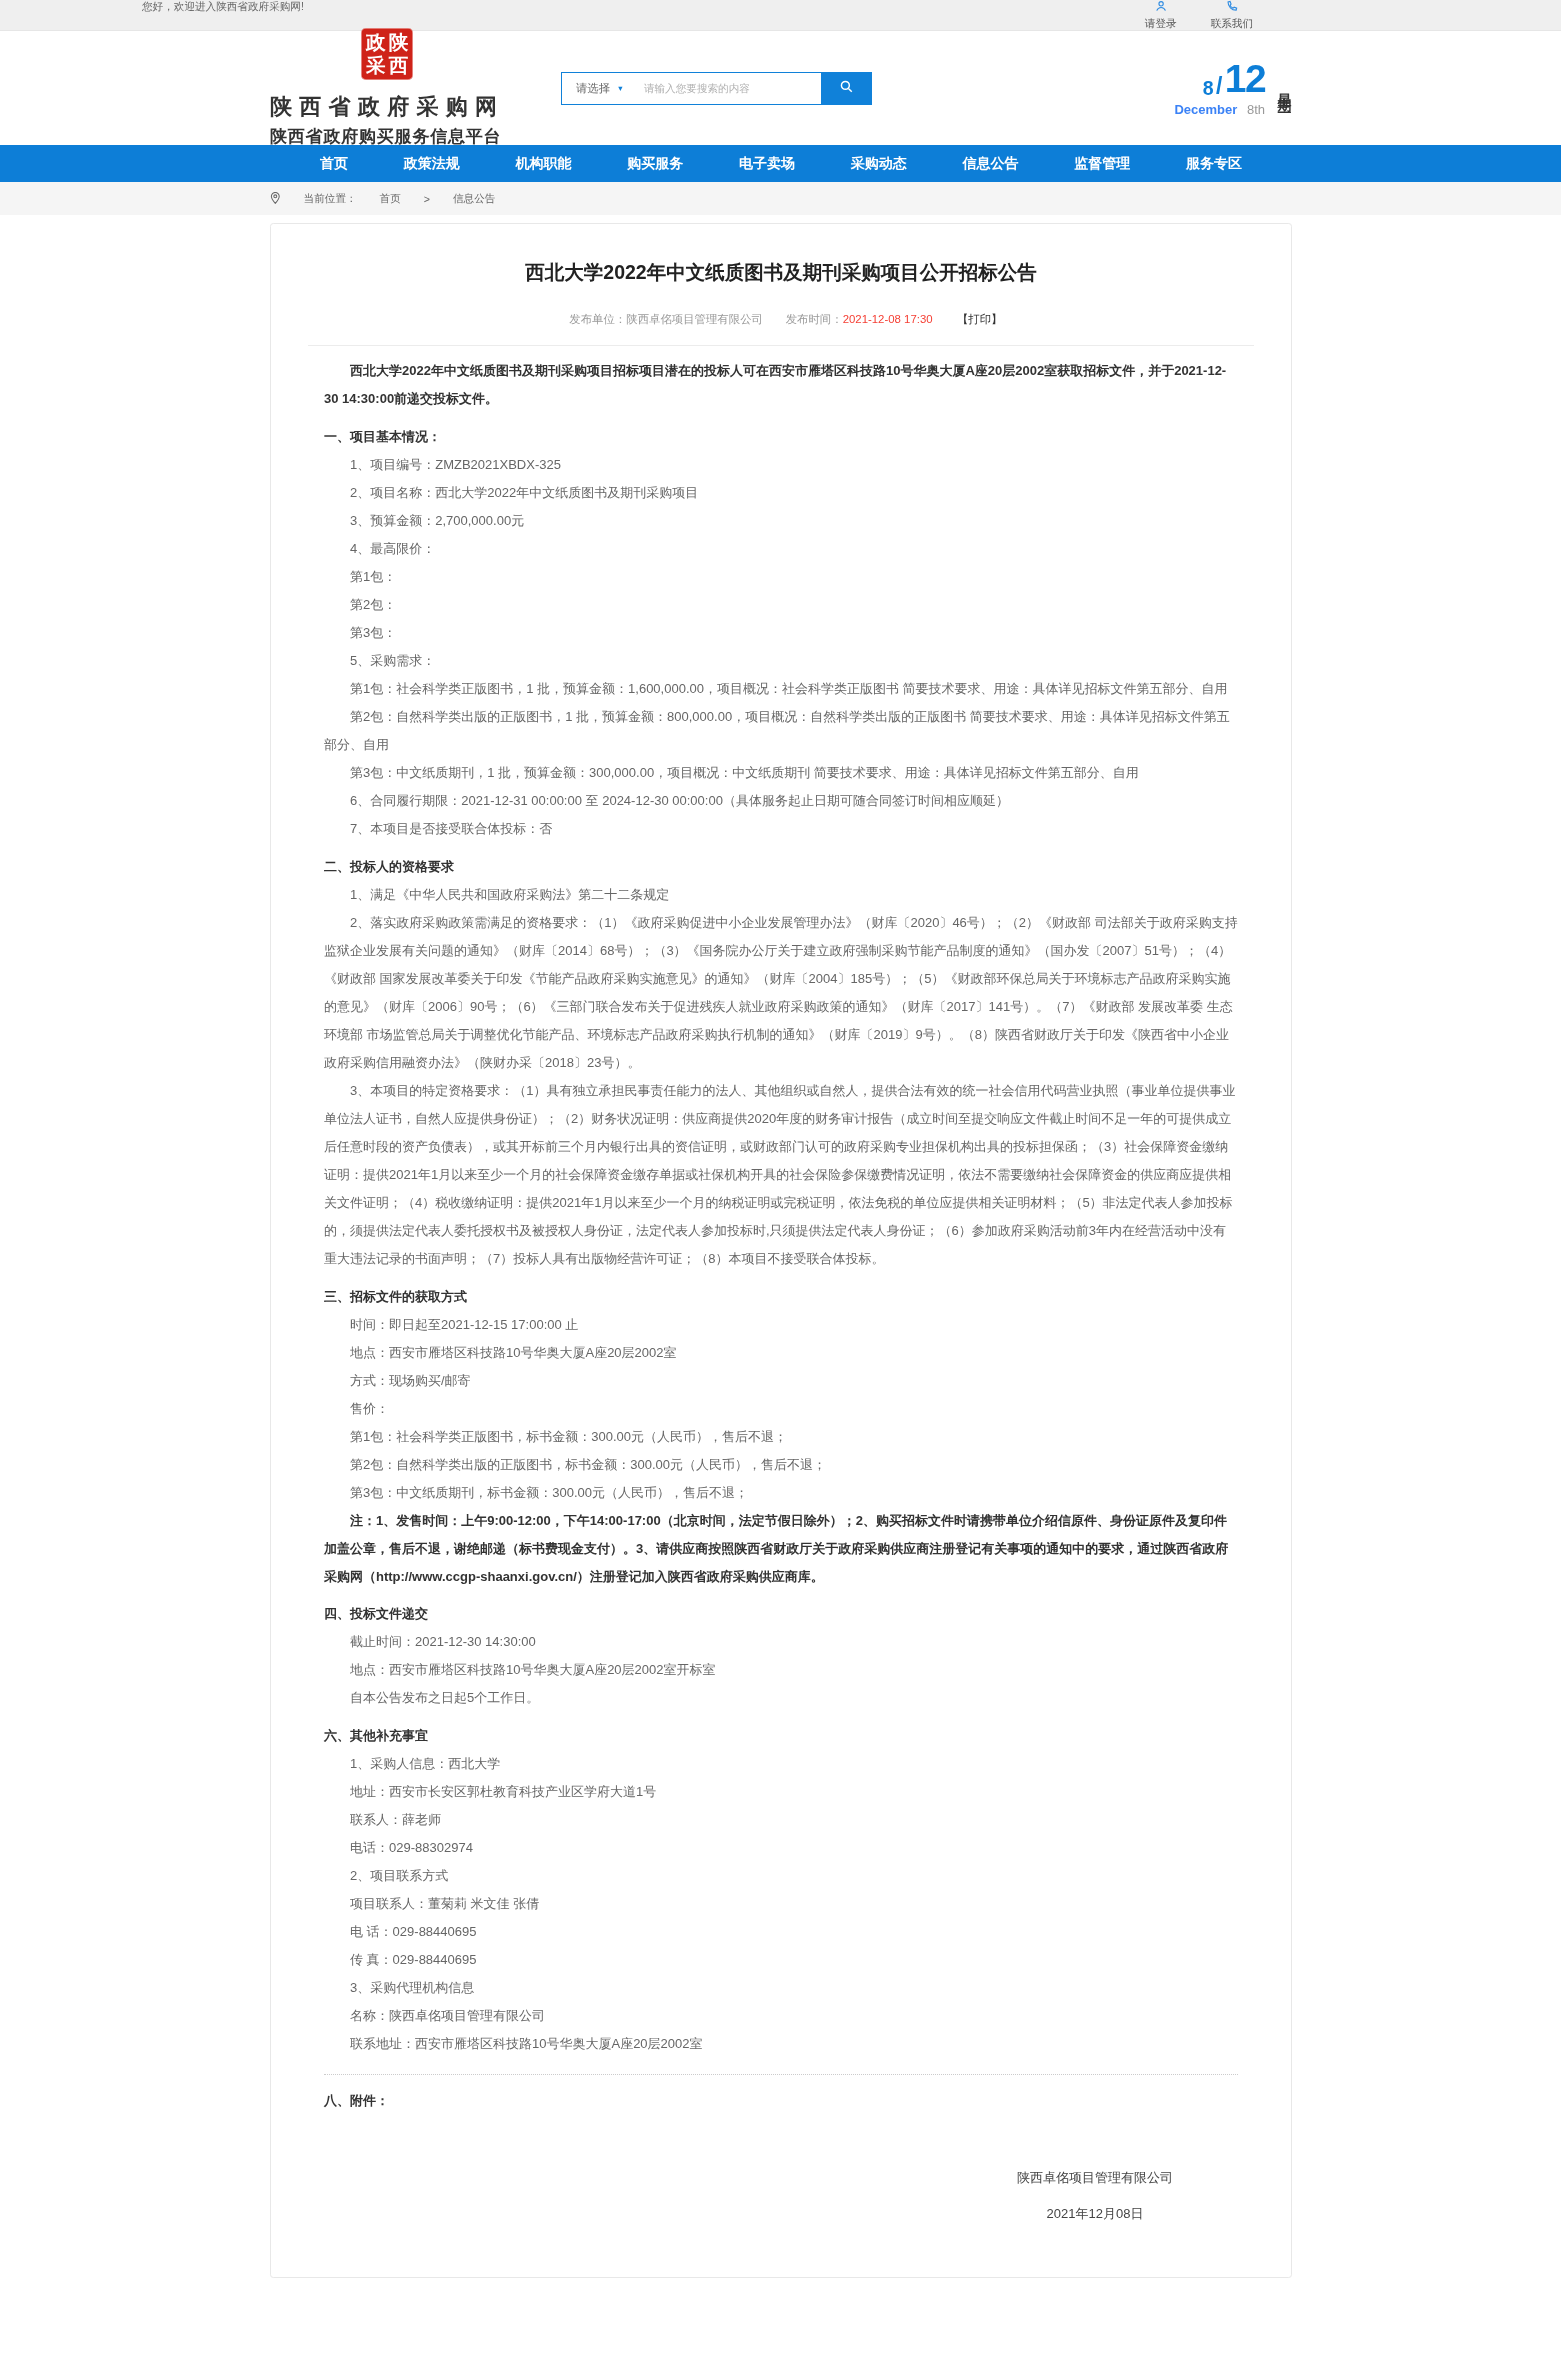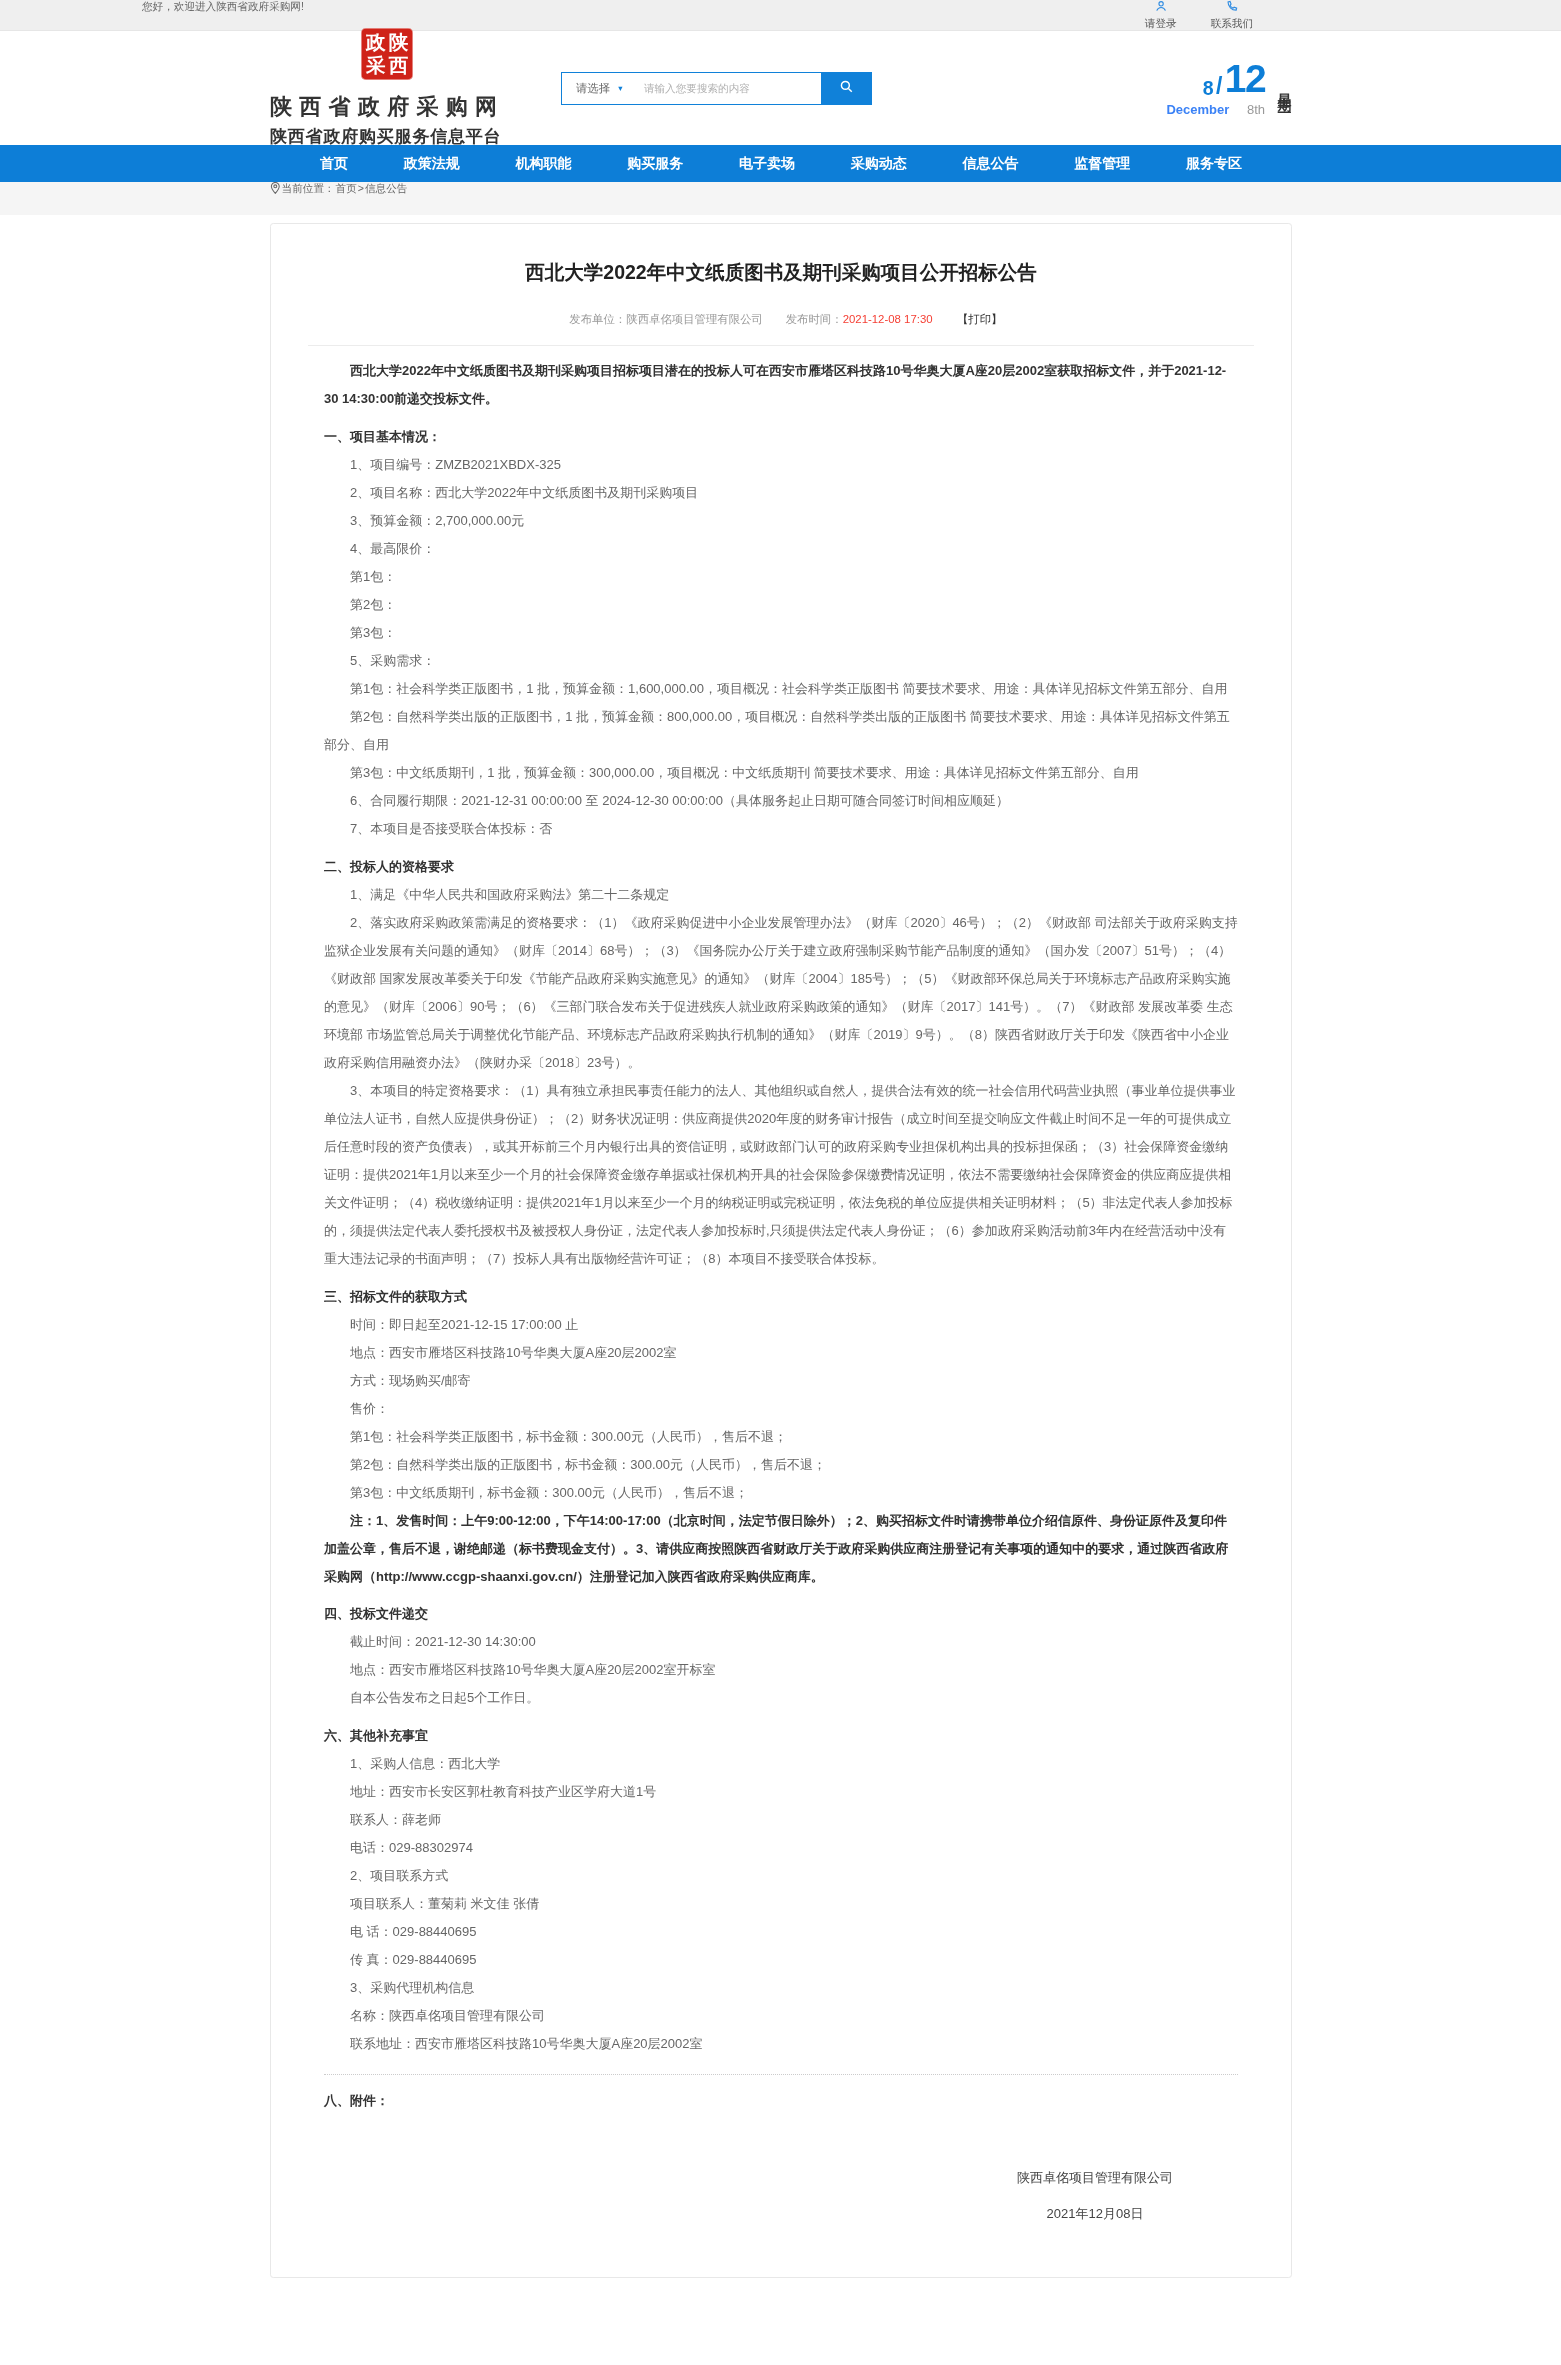--- a/index.html
+++ b/index.html
@@ -35,33 +35,33 @@
   .search-input::placeholder { color:#b0b0b0; }
   .search-btn { width:50px; background:#1081d9; border:none; cursor:pointer;
                 display:flex; align-items:center; justify-content:center; }
   .datebox { margin-left:auto; display:flex; align-items:center; gap:13px; }
   .date-nums { display:flex; align-items:flex-end; color:#0d7ed7; line-height:1; justify-content:flex-end; }
   .d-small { font-size:19.5px; font-weight:bold; }
   .d-slash { font-size:23px; margin:0 2.4px; font-weight:bold; }
   .d-big { font-size:39px; font-weight:bold; letter-spacing:-1.6px; }
   .date-en { margin-top:3.3px; font-size:13px; text-align:right; }
   .d-month { font-weight:bold; color:#3b82f6; }
-  .d-ord { color:#999; margin-left:14px; }
+  .d-ord { color:#999; margin-left:6px; }
   .weekday { writing-mode:vertical-rl; text-orientation:upright; font-size:14px; font-weight:bold;
              color:#333; letter-spacing:4.1px; line-height:1; }
 
   
   .mainnav { height:37px; background:#0d7ed7; }
   .nav-inner { width:1022px; margin:0 auto; height:37px; display:flex; align-items:center;
                justify-content:space-between; padding:0 45px; }
   .nav-item { color:#fff; font-size:14px; font-weight:bold; line-height:37px; padding:0 4.9px; }
 
   
   .breadcrumb-bar { height:33px; background:#f5f5f5; }
-  .bc-inner { width:1022px; margin:0 auto; height:33px; display:flex; align-items:flex-start; gap:1px;
+  .bc-inner { width:1022px; margin:0 auto; height:33px; display:flex; align-items:center; gap:23px;
               font-size:10.6px; color:#666; }
   .bc-inner svg { display:block; }
 
   
   .content { padding:8.1px 0 12.2px 0; }
   .card { width:1022px; margin:0 auto; background:#fff; border:0.8px solid #e8e8e8; border-radius:3.3px;
           padding:34px 53px 45px 53px; }
   .art-title { text-align:center; font-size:19.5px; font-weight:bold; color:#222; line-height:1.5; }
   .art-meta { text-align:center; margin-top:24.4px; font-size:11.4px; color:#999; }
   .art-meta .seg { margin:0 9.8px; }

